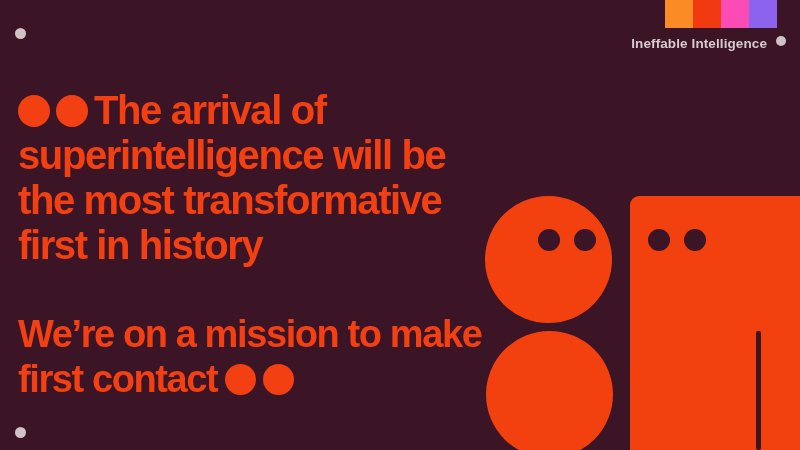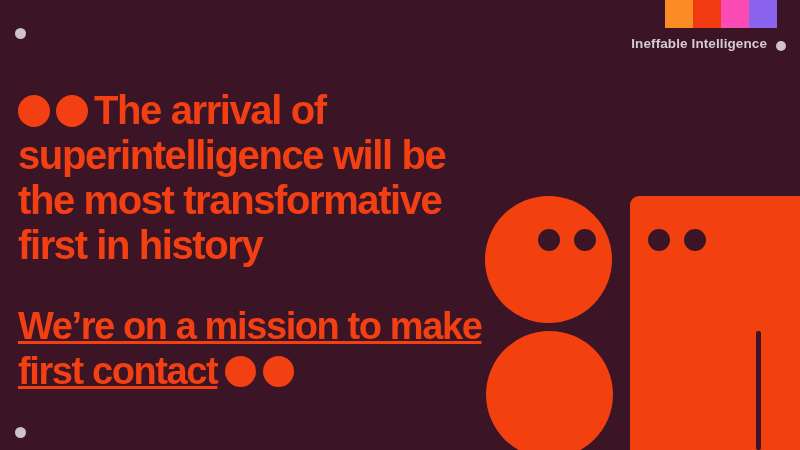--- a/index.html
+++ b/index.html
@@ -44,21 +44,21 @@
     width: 28px;
     height: 28px;
   }
 
   
   #brand-row {
     position: absolute;
     top: 36px;
     right: 14px;
     display: flex;
-    align-items: flex-end;
+    align-items: flex-start;
     gap: 9px;
   }
   #brand-label {
     font-size: 13.5px;
     font-weight: bold;
     letter-spacing: 0.1px;
     color: #d6cbcf;
     white-space: nowrap;
   }
   #brand-dot {
@@ -77,25 +77,24 @@
     font-weight: bold;
     letter-spacing: -1.4px;
   }
   #headline-primary {
     top: 88px;
     width: 460px;
     font-size: 40px;
     line-height: 45px;
   }
   #headline-secondary {
-    top: 304px;
+    top: 312px;
     width: 480px;
     font-size: 38px;
     line-height: 45px;
-    text-decoration: underline;
   }
   .inline-dot {
     display: inline-block;
     width: 32px;
     height: 32px;
     border-radius: 50%;
     background: #f24013;
     vertical-align: -3px;
     margin-right: 6px;
   }

